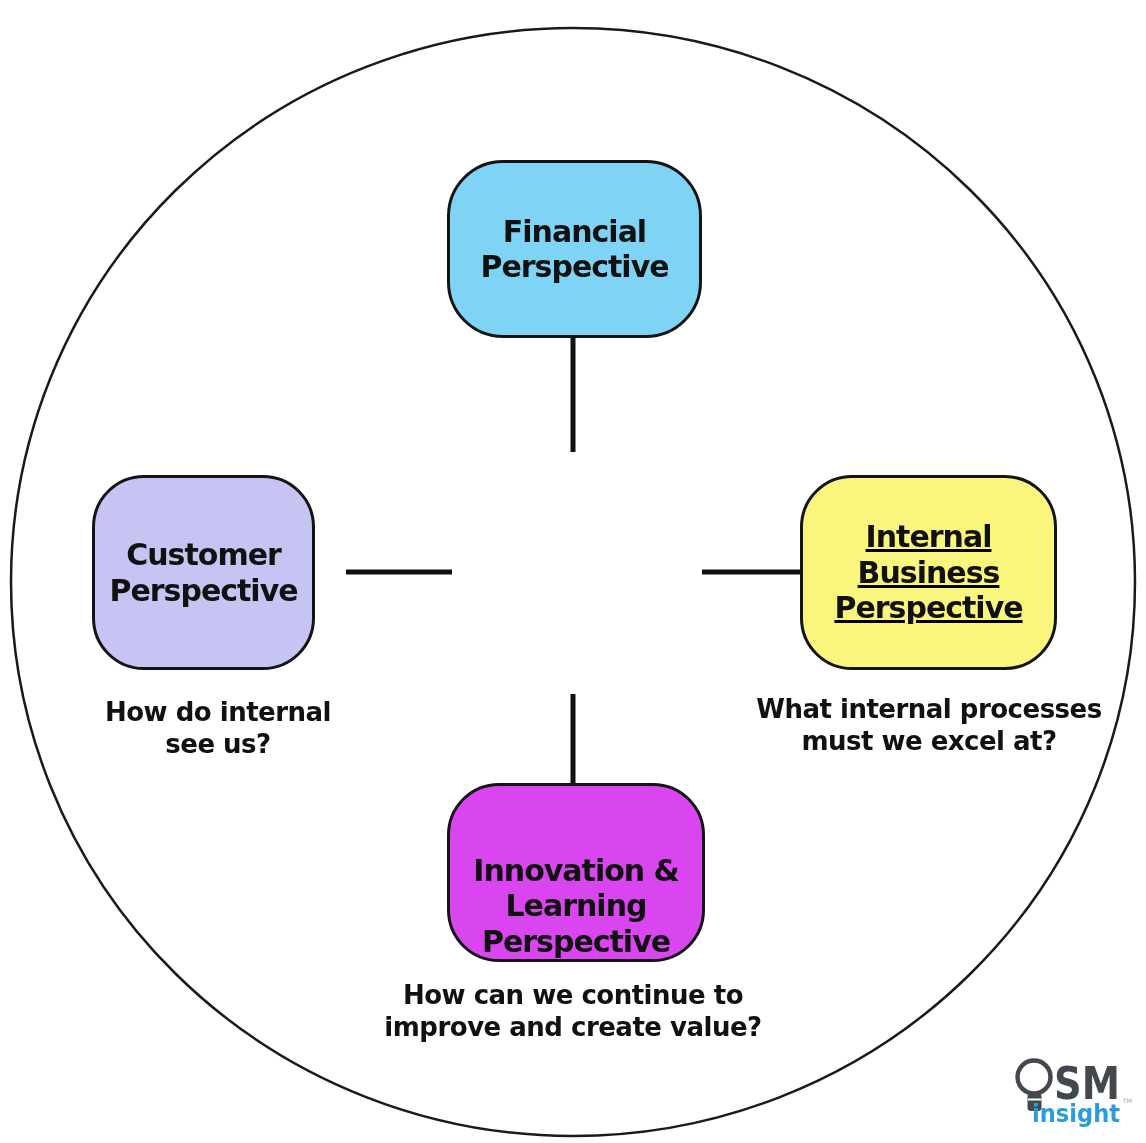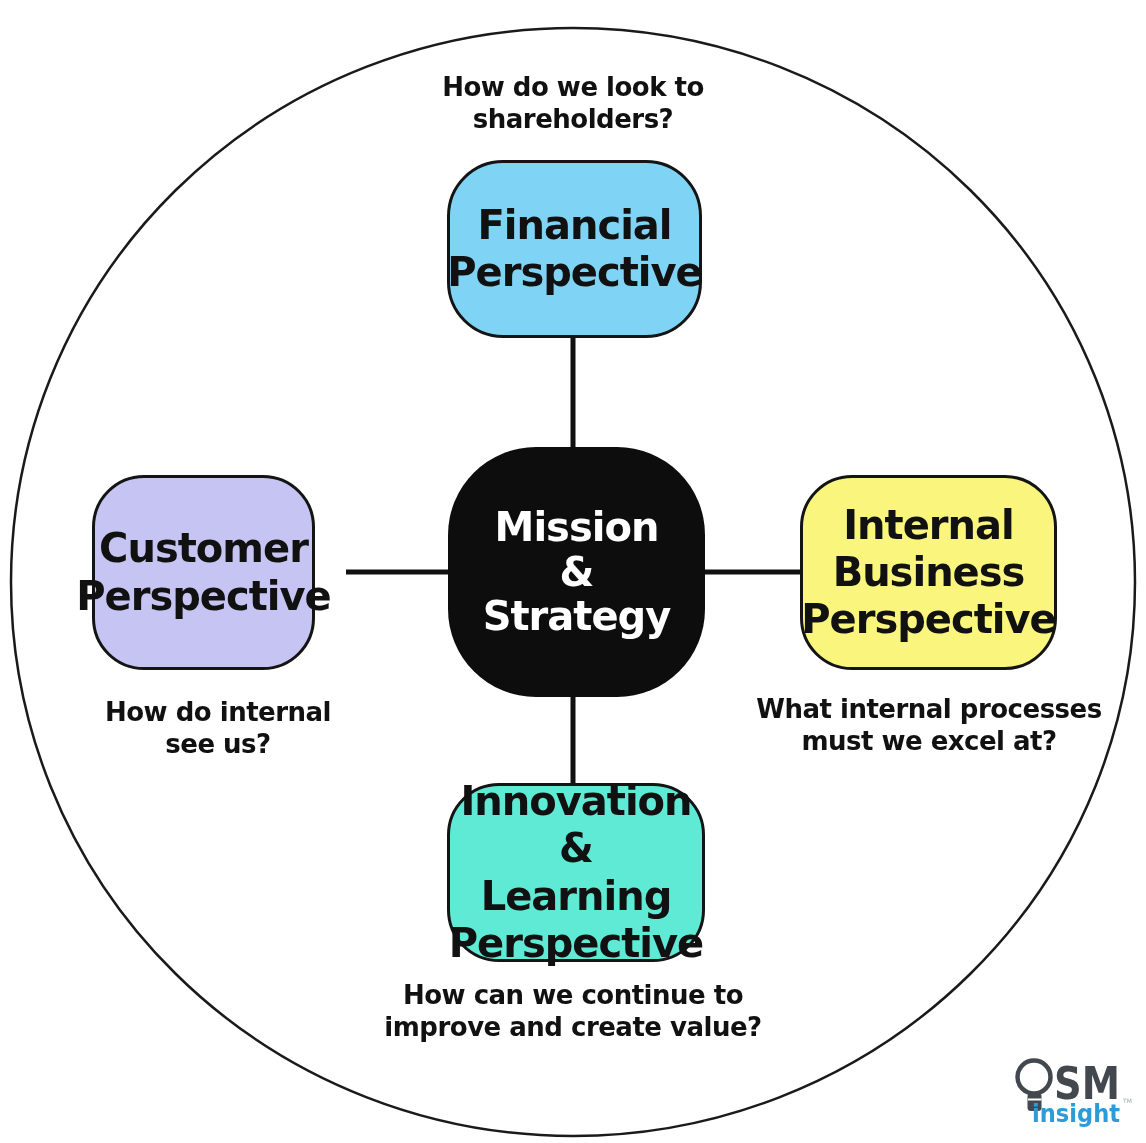--- a/index.html
+++ b/index.html
@@ -25,28 +25,28 @@
     border: 3px solid #141414;
     display: flex;
     align-items: center;
     justify-content: center;
     text-align: center;
     box-sizing: border-box;
   }
   .node .label {
     white-space: pre-line;
     font-weight: bold;
-    font-size: 40px;
+    font-size: 30px;
     line-height: 1.18;
     letter-spacing: -1px;
     color: #111111;
   }
   .node-financial  { left: 447px; top: 160px; width: 255px; height: 178px; border-radius: 56px; }
   .node-customer   { left:  92px; top: 475px; width: 223px; height: 195px; border-radius: 52px; }
-  .node-internal   { left: 800px; top: 475px; width: 257px; height: 195px; border-radius: 52px; }
+  .node-internal   { left: 800px; top: 475px; width: 257px; height: 195px; border-radius: 52px; text-decoration: underline; }
   .node-innovation { left: 447px; top: 783px; width: 258px; height: 179px; border-radius: 52px; }
   .node-center {
     left: 448px; top: 447px; width: 257px; height: 250px;
     border-radius: 88px;
     border: none;
   }
   .node-center .label {
     color: #ffffff;
     font-size: 40px;
     line-height: 1.12;
@@ -81,46 +81,39 @@
 <div class="stage">
 
   <svg class="bg-svg" viewBox="0 0 1146 1143" xmlns="http://www.w3.org/2000/svg">
     <ellipse cx="573" cy="582" rx="562" ry="554" fill="none" stroke="#1A1A1A" stroke-width="2.5"></ellipse>
     <line x1="573" y1="337" x2="573" y2="452" stroke="#111111" stroke-width="5"></line>
     <line x1="573" y1="694" x2="573" y2="787" stroke="#111111" stroke-width="5"></line>
     <line x1="346" y1="572" x2="452" y2="572" stroke="#111111" stroke-width="5"></line>
     <line x1="702" y1="572" x2="802" y2="572" stroke="#111111" stroke-width="5"></line>
   </svg>
 
-  <div class="question q-financial">How do we look to
-shareholders?</div>
 
   <div class="node node-financial" style="background-color: rgb(127, 212, 245);">
     <span class="label">Financial
 Perspective</span>
   </div>
 
   <div class="node node-customer" style="background-color: rgb(198, 196, 242);">
     <span class="label">Customer
 Perspective</span>
   </div>
 
-  <div class="node node-center" style="background-color: rgb(13, 13, 13);">
-    <span class="label">Mission
-&amp;
-Strategy</span>
-  </div>
 
   <div class="node node-internal" style="background-color: rgb(250, 245, 125);">
     <span class="label">Internal
 Business
 Perspective</span>
   </div>
 
-  <div class="node node-innovation" style="background-color: #5eead4;">
+  <div class="node node-innovation" style="background-color: #d946ef; align-items: flex-end;">
     <span class="label">Innovation &amp;
 Learning
 Perspective</span>
   </div>
 
   <div class="question q-customer">How do internal
 see us?</div>
 
   <div class="question q-innovation">How can we continue to
 improve and create value?</div>

